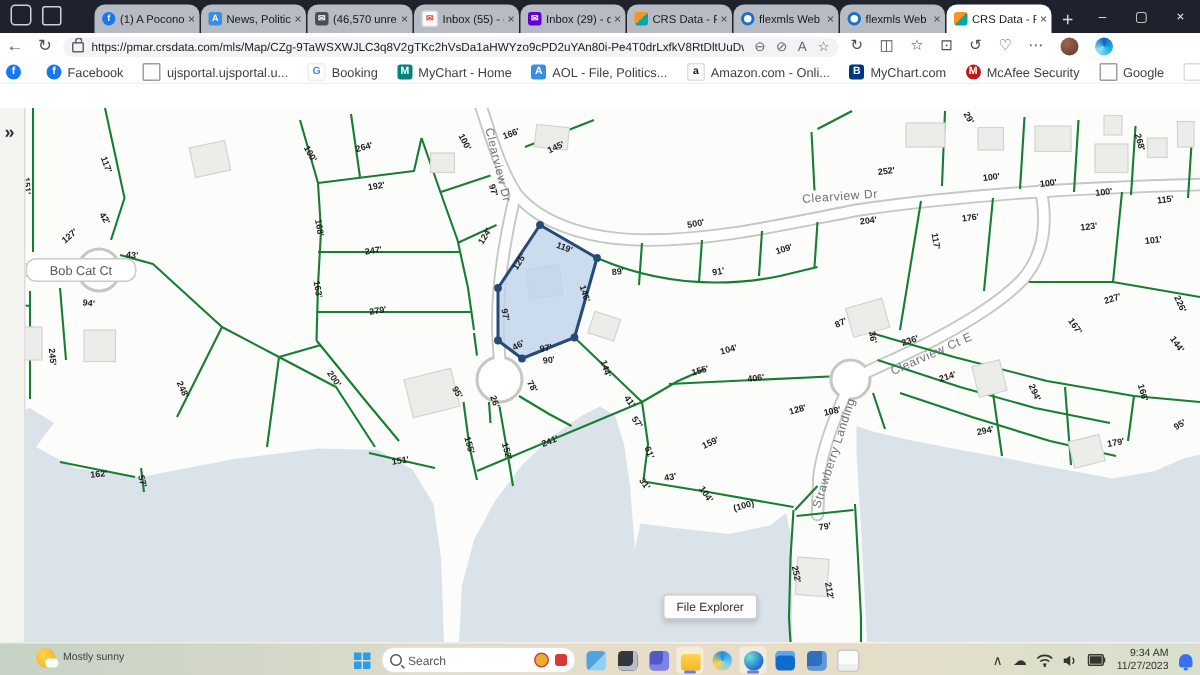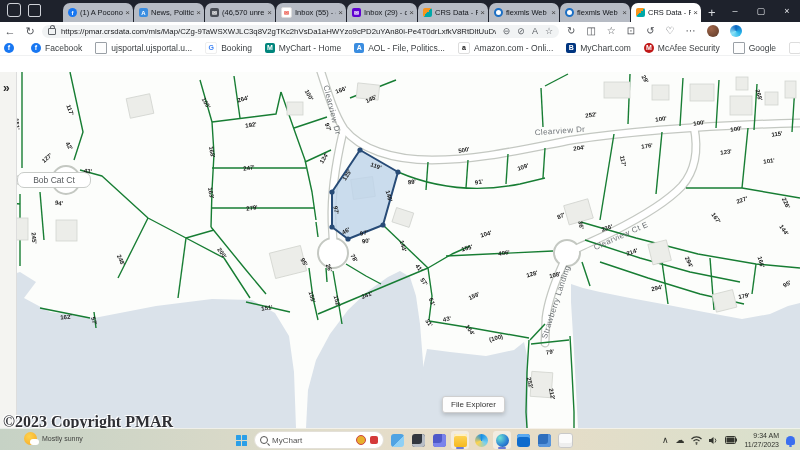--- a/index.html
+++ b/index.html
@@ -492,40 +492,39 @@
     <span class="dim" style="left: 347px; top: 103px; transform: translate(-50%, -50%) rotate(-57deg);">125'</span><span class="dim" style="left: 376px; top: 94px; transform: translate(-50%, -50%) rotate(20deg);">119'</span><span class="dim" style="left: 389px; top: 124px; transform: translate(-50%, -50%) rotate(73deg);">146'</span><span class="dim" style="left: 336px; top: 138px; transform: translate(-50%, -50%) rotate(78deg);">97'</span><span class="dim" style="left: 346px; top: 159px; transform: translate(-50%, -50%) rotate(-28deg);">46'</span><span class="dim" style="left: 364px; top: 161px; transform: translate(-50%, -50%) rotate(-10deg);">97'</span></span>
     <span>
       
     <span class="dim" style="left: 47px; top: 86px; transform: translate(-50%, -50%) rotate(-40deg);">127'</span><span class="dim" style="left: 69px; top: 74px; transform: translate(-50%, -50%) rotate(58deg);">42'</span><span class="dim" style="left: 88px; top: 99px; transform: translate(-50%, -50%) rotate(5deg);">43'</span><span class="dim" style="left: 59px; top: 131px; transform: translate(-50%, -50%) rotate(8deg);">94'</span><span class="dim" style="left: 70px; top: 38px; transform: translate(-50%, -50%) rotate(70deg);">117'</span><span class="dim" style="left: 17px; top: 52px; transform: translate(-50%, -50%) rotate(85deg);">151'</span><span class="dim" style="left: 34px; top: 166px; transform: translate(-50%, -50%) rotate(85deg);">245'</span><span class="dim" style="left: 222px; top: 181px; transform: translate(-50%, -50%) rotate(55deg);">200'</span><span class="dim" style="left: 121px; top: 188px; transform: translate(-50%, -50%) rotate(65deg);">248'</span><span class="dim" style="left: 66px; top: 245px; transform: translate(-50%, -50%) rotate(-5deg);">162'</span><span class="dim" style="left: 94px; top: 249px; transform: translate(-50%, -50%) rotate(75deg);">57'</span><span class="dim" style="left: 243px; top: 27px; transform: translate(-50%, -50%) rotate(-15deg);">264'</span><span class="dim" style="left: 206px; top: 31px; transform: translate(-50%, -50%) rotate(60deg);">100'</span><span class="dim" style="left: 251px; top: 53px; transform: translate(-50%, -50%) rotate(-8deg);">192'</span><span class="dim" style="left: 212px; top: 80px; transform: translate(-50%, -50%) rotate(80deg);">168'</span><span class="dim" style="left: 249px; top: 96px; transform: translate(-50%, -50%) rotate(-8deg);">247'</span><span class="dim" style="left: 211px; top: 121px; transform: translate(-50%, -50%) rotate(80deg);">163'</span><span class="dim" style="left: 252px; top: 136px; transform: translate(-50%, -50%) rotate(-8deg);">279'</span><span class="dim" style="left: 341px; top: 18px; transform: translate(-50%, -50%) rotate(-20deg);">166'</span><span class="dim" style="left: 371px; top: 27px; transform: translate(-50%, -50%) rotate(-25deg);">145'</span><span class="dim" style="left: 309px; top: 23px; transform: translate(-50%, -50%) rotate(62deg);">100'</span><span class="dim" style="left: 328px; top: 55px; transform: translate(-50%, -50%) rotate(72deg);">97'</span><span class="dim" style="left: 324px; top: 86px; transform: translate(-50%, -50%) rotate(-58deg);">124'</span><span class="dim" style="left: 464px; top: 78px; transform: translate(-50%, -50%) rotate(-10deg);">500'</span><span class="dim" style="left: 523px; top: 95px; transform: translate(-50%, -50%) rotate(-18deg);">109'</span><span class="dim" style="left: 412px; top: 110px; transform: translate(-50%, -50%) rotate(-8deg);">89'</span><span class="dim" style="left: 479px; top: 110px; transform: translate(-50%, -50%) rotate(-10deg);">91'</span><span class="dim" style="left: 645px; top: 7px; transform: translate(-50%, -50%) rotate(60deg);">29'</span><span class="dim" style="left: 591px; top: 43px; transform: translate(-50%, -50%) rotate(-7deg);">252'</span><span class="dim" style="left: 661px; top: 47px; transform: translate(-50%, -50%) rotate(-7deg);">100'</span><span class="dim" style="left: 699px; top: 51px; transform: translate(-50%, -50%) rotate(-7deg);">100'</span><span class="dim" style="left: 736px; top: 57px; transform: translate(-50%, -50%) rotate(-7deg);">100'</span><span class="dim" style="left: 777px; top: 62px; transform: translate(-50%, -50%) rotate(-7deg);">115'</span><span class="dim" style="left: 759px; top: 23px; transform: translate(-50%, -50%) rotate(75deg);">268'</span><span class="dim" style="left: 579px; top: 76px; transform: translate(-50%, -50%) rotate(-7deg);">204'</span><span class="dim" style="left: 647px; top: 74px; transform: translate(-50%, -50%) rotate(-7deg);">176'</span><span class="dim" style="left: 623px; top: 89px; transform: translate(-50%, -50%) rotate(80deg);">117'</span><span class="dim" style="left: 726px; top: 80px; transform: translate(-50%, -50%) rotate(-7deg);">123'</span><span class="dim" style="left: 769px; top: 89px; transform: translate(-50%, -50%) rotate(-7deg);">101'</span><span class="dim" style="left: 366px; top: 169px; transform: translate(-50%, -50%) rotate(-8deg);">90'</span><span class="dim" style="left: 354px; top: 186px; transform: translate(-50%, -50%) rotate(60deg);">78'</span><span class="dim" style="left: 329px; top: 196px; transform: translate(-50%, -50%) rotate(70deg);">26'</span><span class="dim" style="left: 304px; top: 190px; transform: translate(-50%, -50%) rotate(60deg);">95'</span><span class="dim" style="left: 312px; top: 225px; transform: translate(-50%, -50%) rotate(75deg);">155'</span><span class="dim" style="left: 337px; top: 229px; transform: translate(-50%, -50%) rotate(75deg);">152'</span><span class="dim" style="left: 367px; top: 223px; transform: translate(-50%, -50%) rotate(-22deg);">241'</span><span class="dim" style="left: 403px; top: 174px; transform: translate(-50%, -50%) rotate(73deg);">144'</span><span class="dim" style="left: 419px; top: 196px; transform: translate(-50%, -50%) rotate(55deg);">41'</span><span class="dim" style="left: 424px; top: 210px; transform: translate(-50%, -50%) rotate(55deg);">57'</span><span class="dim" style="left: 432px; top: 230px; transform: translate(-50%, -50%) rotate(70deg);">61'</span><span class="dim" style="left: 429px; top: 251px; transform: translate(-50%, -50%) rotate(55deg);">31'</span><span class="dim" style="left: 447px; top: 247px; transform: translate(-50%, -50%) rotate(-10deg);">43'</span><span class="dim" style="left: 470px; top: 258px; transform: translate(-50%, -50%) rotate(55deg);">104'</span><span class="dim" style="left: 496px; top: 266px; transform: translate(-50%, -50%) rotate(-15deg);">(100)</span><span class="dim" style="left: 267px; top: 236px; transform: translate(-50%, -50%) rotate(-8deg);">151'</span><span class="dim" style="left: 504px; top: 181px; transform: translate(-50%, -50%) rotate(-7deg);">406'</span><span class="dim" style="left: 467px; top: 176px; transform: translate(-50%, -50%) rotate(-15deg);">155'</span><span class="dim" style="left: 486px; top: 162px; transform: translate(-50%, -50%) rotate(-15deg);">104'</span><span class="dim" style="left: 561px; top: 144px; transform: translate(-50%, -50%) rotate(-25deg);">87'</span><span class="dim" style="left: 581px; top: 153px; transform: translate(-50%, -50%) rotate(80deg);">36'</span><span class="dim" style="left: 607px; top: 156px; transform: translate(-50%, -50%) rotate(-18deg);">236'</span><span class="dim" style="left: 632px; top: 180px; transform: translate(-50%, -50%) rotate(-18deg);">214'</span><span class="dim" style="left: 657px; top: 216px; transform: translate(-50%, -50%) rotate(-12deg);">294'</span><span class="dim" style="left: 689px; top: 190px; transform: translate(-50%, -50%) rotate(65deg);">294'</span><span class="dim" style="left: 744px; top: 224px; transform: translate(-50%, -50%) rotate(-10deg);">179'</span><span class="dim" style="left: 716px; top: 146px; transform: translate(-50%, -50%) rotate(55deg);">167'</span><span class="dim" style="left: 761px; top: 190px; transform: translate(-50%, -50%) rotate(75deg);">166'</span><span class="dim" style="left: 784px; top: 158px; transform: translate(-50%, -50%) rotate(55deg);">144'</span><span class="dim" style="left: 787px; top: 212px; transform: translate(-50%, -50%) rotate(-30deg);">95'</span><span class="dim" style="left: 742px; top: 128px; transform: translate(-50%, -50%) rotate(-18deg);">227'</span><span class="dim" style="left: 786px; top: 131px; transform: translate(-50%, -50%) rotate(65deg);">226'</span><span class="dim" style="left: 532px; top: 202px; transform: translate(-50%, -50%) rotate(-15deg);">128'</span><span class="dim" style="left: 555px; top: 203px; transform: translate(-50%, -50%) rotate(-12deg);">108'</span><span class="dim" style="left: 474px; top: 224px; transform: translate(-50%, -50%) rotate(-25deg);">159'</span><span class="dim" style="left: 550px; top: 280px; transform: translate(-50%, -50%) rotate(-10deg);">79'</span><span class="dim" style="left: 530px; top: 311px; transform: translate(-50%, -50%) rotate(78deg);">252'</span><span class="dim" style="left: 552px; top: 322px; transform: translate(-50%, -50%) rotate(80deg);">212'</span></span>
 
     <div class="left-strip">
       <span class="expand">»</span>
     </div>
 
     <div class="tooltip">File Explorer</div>
-    <div class="copyright">©2023 Copyright PMAR</div>
   </div>
 
   <div class="taskbar">
     <div class="weather">
       <span class="sun"></span>
       <span class="weather-text">Mostly sunny</span>
     </div>
     <div class="tb-center">
       <span class="start">
         <span class="start-grid">
             <span></span>
             <span></span>
             <span></span>
             <span></span>
           </span>
       </span>
       <span class="searchpill">
         <span class="mag"></span>
-        <span class="search-label">MyChart</span>
+        <span class="search-label">Search</span>
         <span class="alarm"></span>
         <span class="gift"></span>
       </span>
       <span class="tb-icons">
 
           <span class="tbi" data-icon="task-view">
             <span class="glyphbox"></span>
           </span>
 
           <span class="tbi" data-icon="desktop-app">

